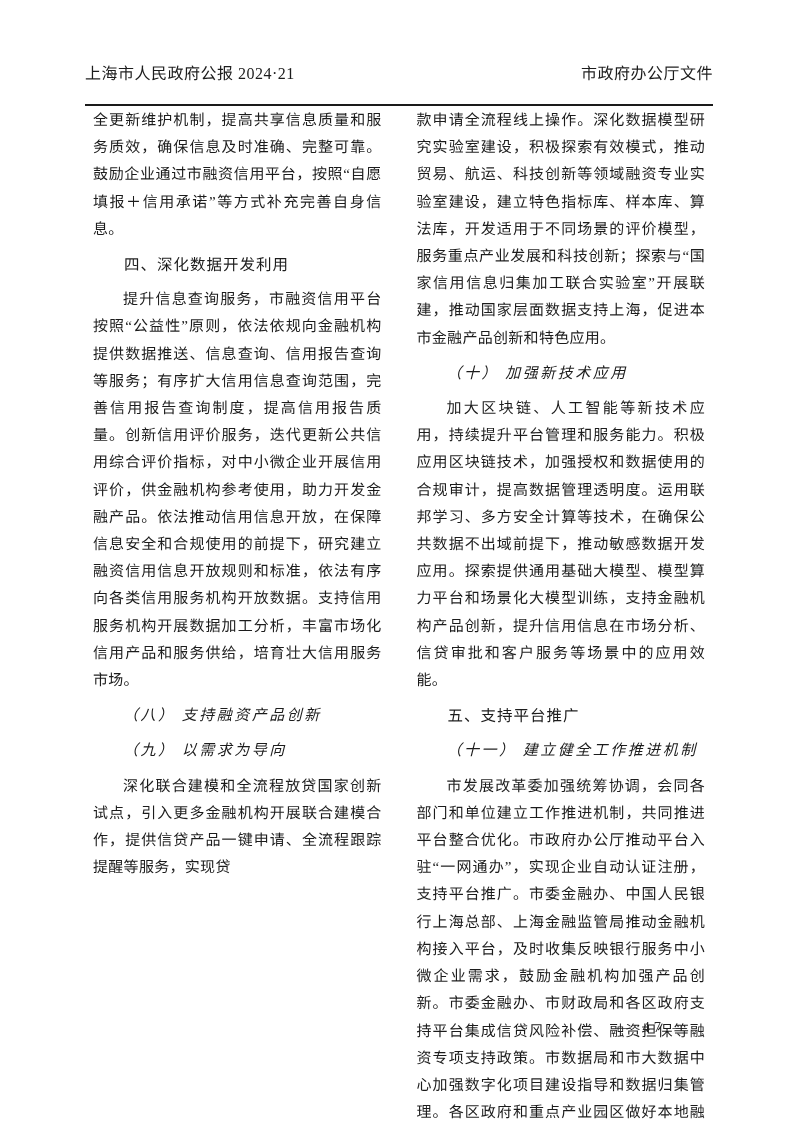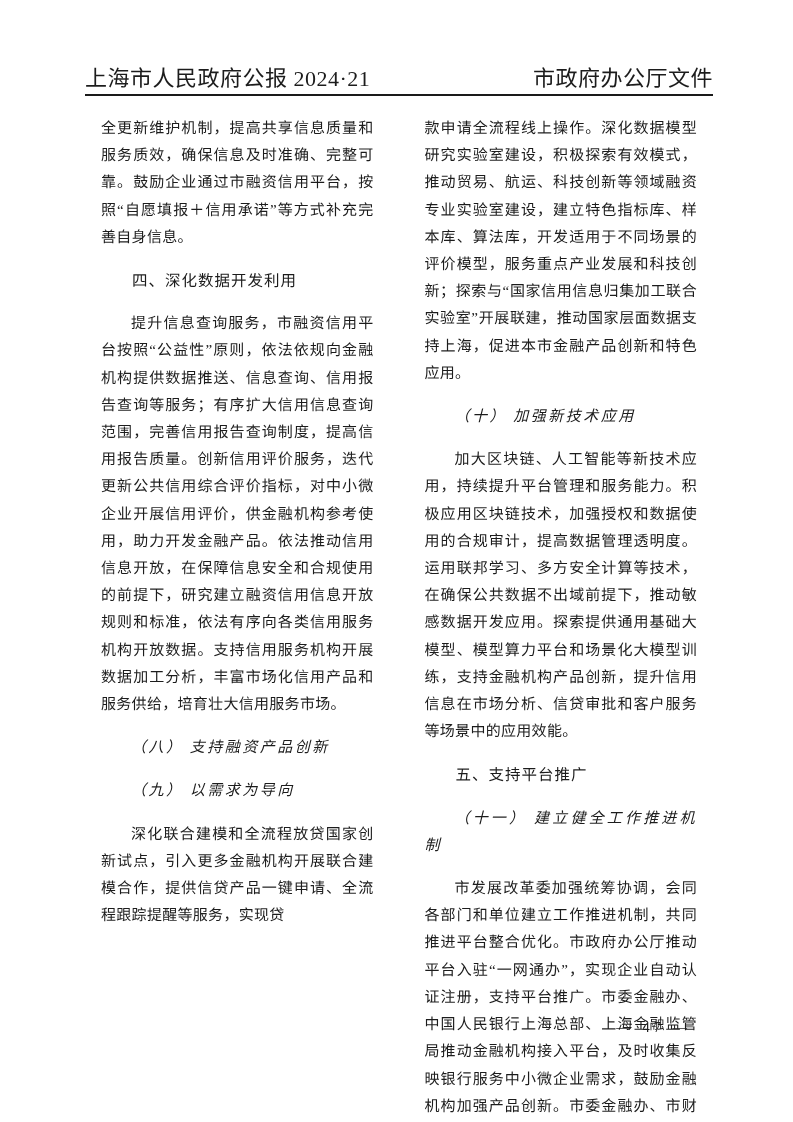--- a/index.html
+++ b/index.html
@@ -18,44 +18,44 @@
     color: #1c1c1c;
   }
   .page-header {
     position: absolute;
     top: 60px;
     left: 85px;
     right: 80px;
     display: flex;
     justify-content: space-between;
     align-items: flex-end;
-    font-size: 22px;
+    font-size: 16px;
     letter-spacing: 0.5px;
-    padding-bottom: 2px;
+    padding-bottom: 20px;
     border-bottom: 2px solid #1a1a1a;
   }
   .page-content {
     position: absolute;
     top: 99px;
     left: 85px;
     right: 80px;
     display: flex;
     gap: 19px;
   }
   .column {
     flex: 1 1 0;
     min-width: 0;
     font-size: 15px;
     line-height: 27.2px;
     text-align: justify;
     text-justify: inter-character;
     letter-spacing: 0.3px;
   }
   .column p, .column h3, .column h4 {
-    margin: 16px;
+    margin: 8px;
     padding: 0;
   }
   .para {
     text-indent: 2em;
   }
   .para-cont {
     text-indent: 0;
   }
   .section-heading {
     font-family: "Liberation Sans", "DejaVu Sans", sans-serif;

